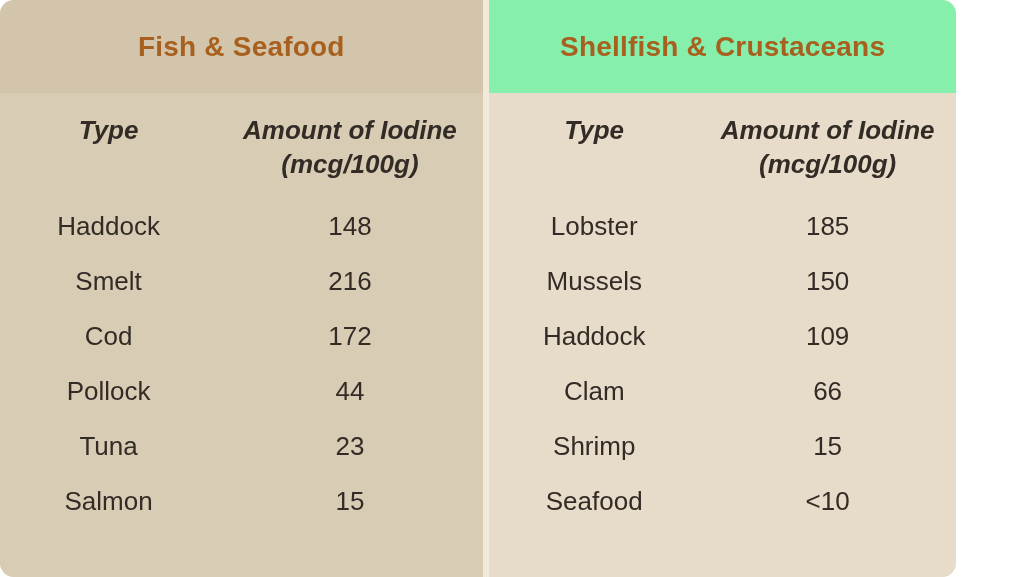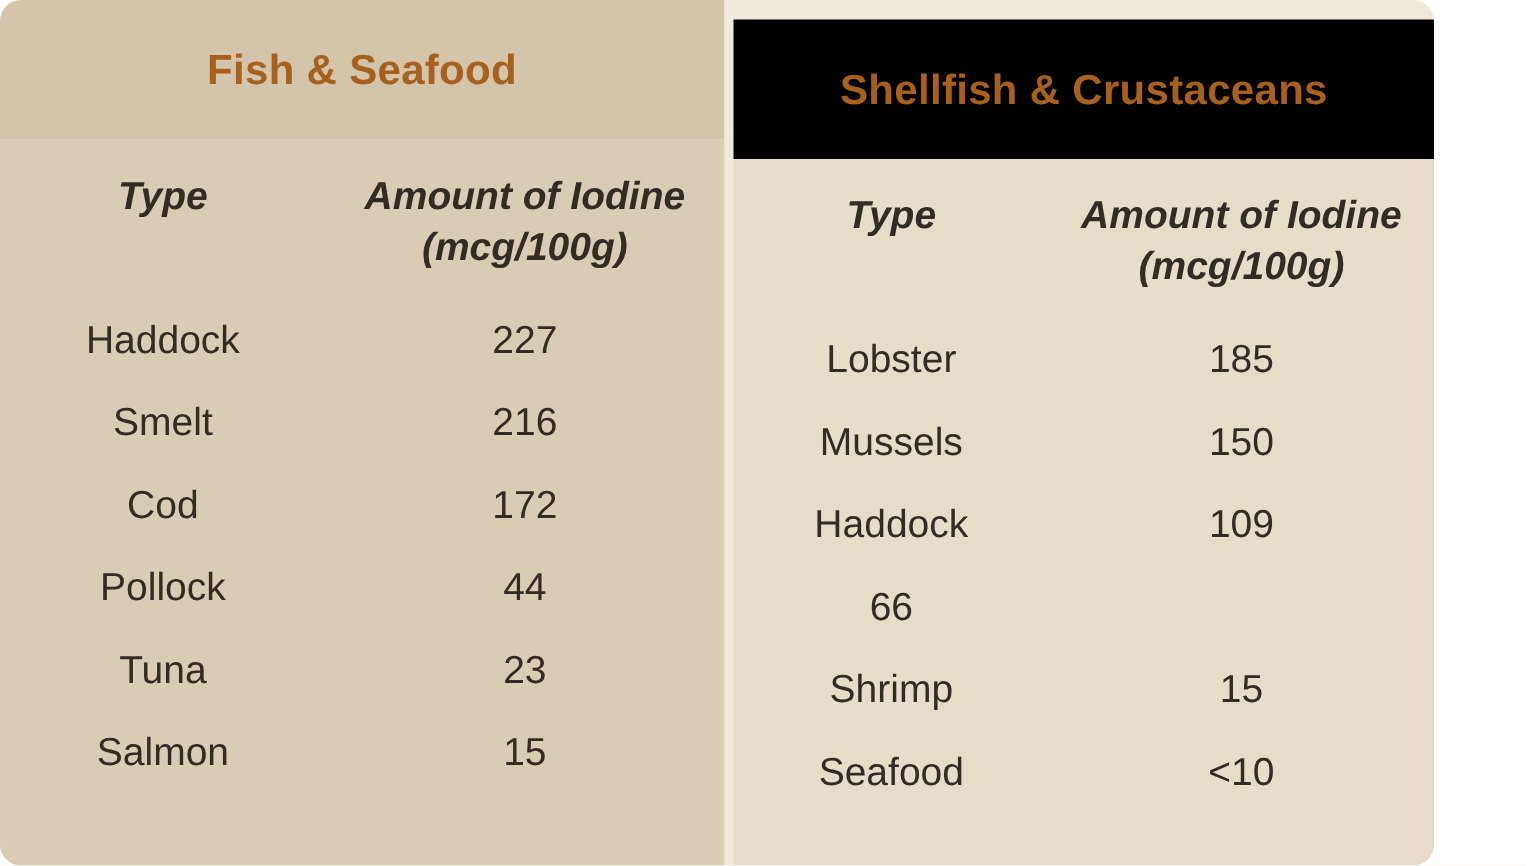--- a/index.html
+++ b/index.html
@@ -27,21 +27,21 @@
   .panel-right { width: 500px; }
 
   .panel-header {
     height: 93px;
     display: flex;
     align-items: center;
     justify-content: center;
     flex: 0 0 auto;
   }
   .panel-left  .panel-header { background: #d3c5ac; }
-  .panel-right .panel-header { background: #000000; margin-top: 13px; }
+  .panel-right .panel-header { background: #86efac; }
 
   .panel-title {
     font-size: 28px;
     font-weight: bold;
     color: #a8601e;
     letter-spacing: 0.2px;
   }
 
   .panel-body {
     flex: 1 1 auto;
@@ -89,21 +89,21 @@
       <div class="col-headers">
         <div class="col-header">Type</div>
         <div class="col-header">
           <span>Amount of Iodine</span><br>
           <span>(mcg/100g)</span>
         </div>
       </div>
 
       <div class="row">
         <div class="cell">Haddock</div>
-        <div class="cell">227</div>
+        <div class="cell">148</div>
       </div>
       <div class="row">
         <div class="cell">Smelt</div>
         <div class="cell">216</div>
       </div>
       <div class="row">
         <div class="cell">Cod</div>
         <div class="cell">172</div>
       </div>
       <div class="row">
@@ -142,20 +142,21 @@
       </div>
       <div class="row">
         <div class="cell">Mussels</div>
         <div class="cell">150</div>
       </div>
       <div class="row">
         <div class="cell">Haddock</div>
         <div class="cell">109</div>
       </div>
       <div class="row">
+        <div class="cell">Clam</div>
         <div class="cell">66</div>
       </div>
       <div class="row">
         <div class="cell">Shrimp</div>
         <div class="cell">15</div>
       </div>
       <div class="row">
         <div class="cell">Seafood</div>
         <div class="cell">&lt;10</div>
       </div>

